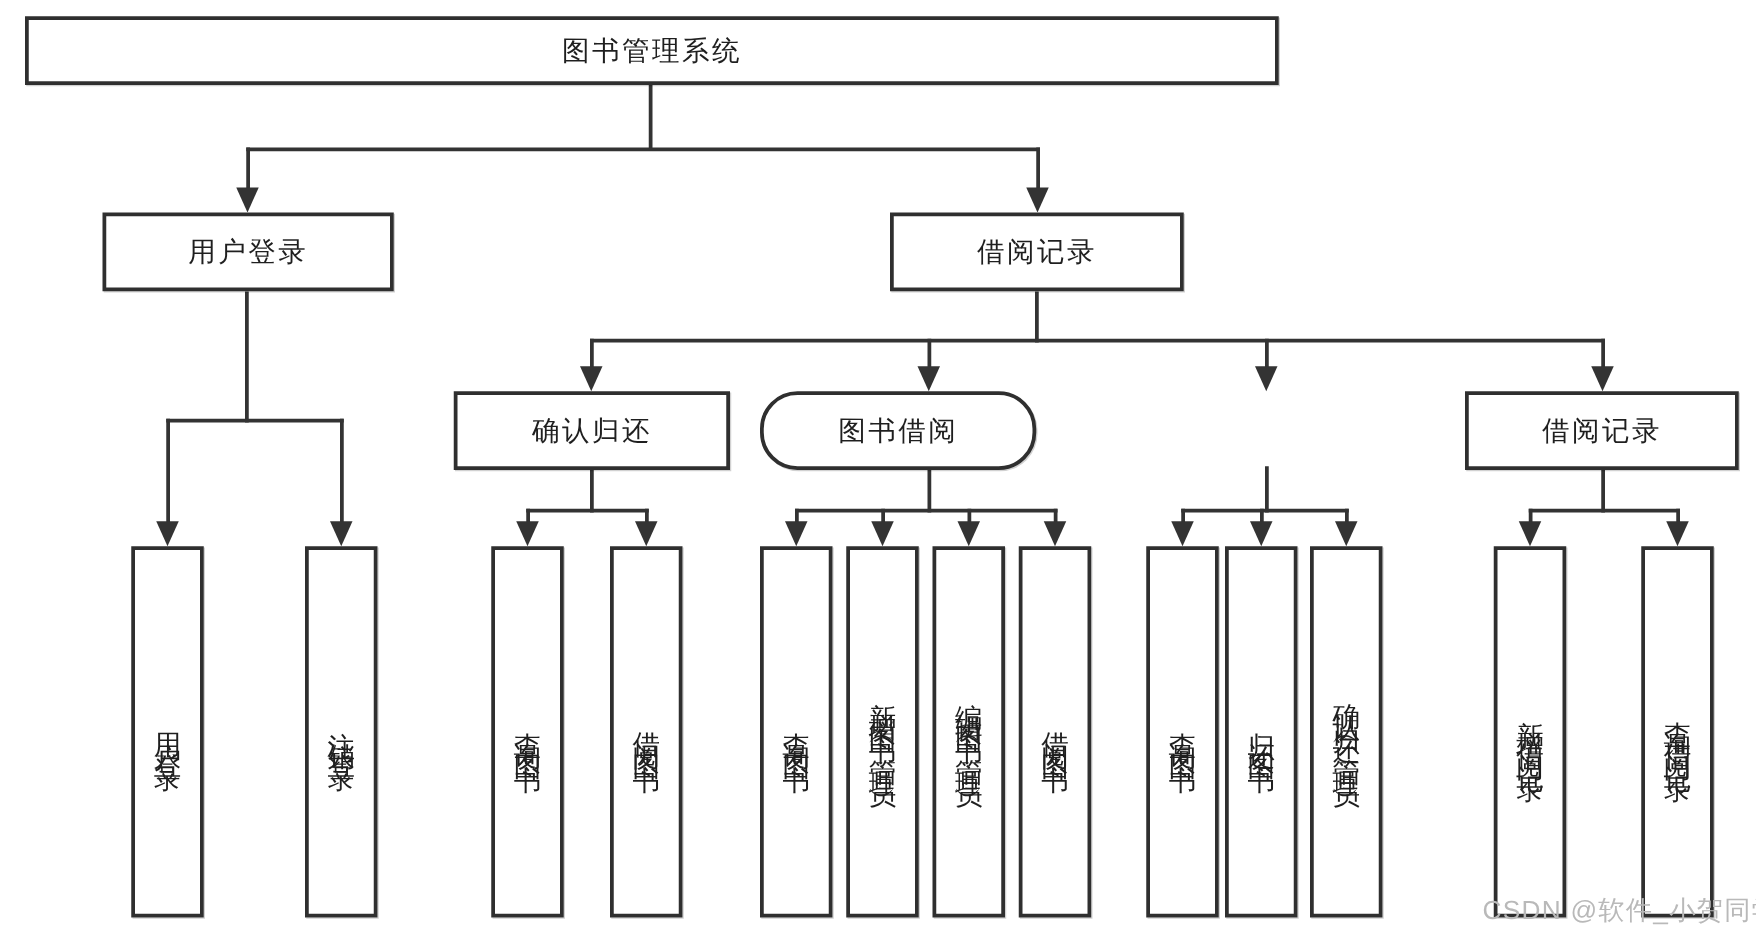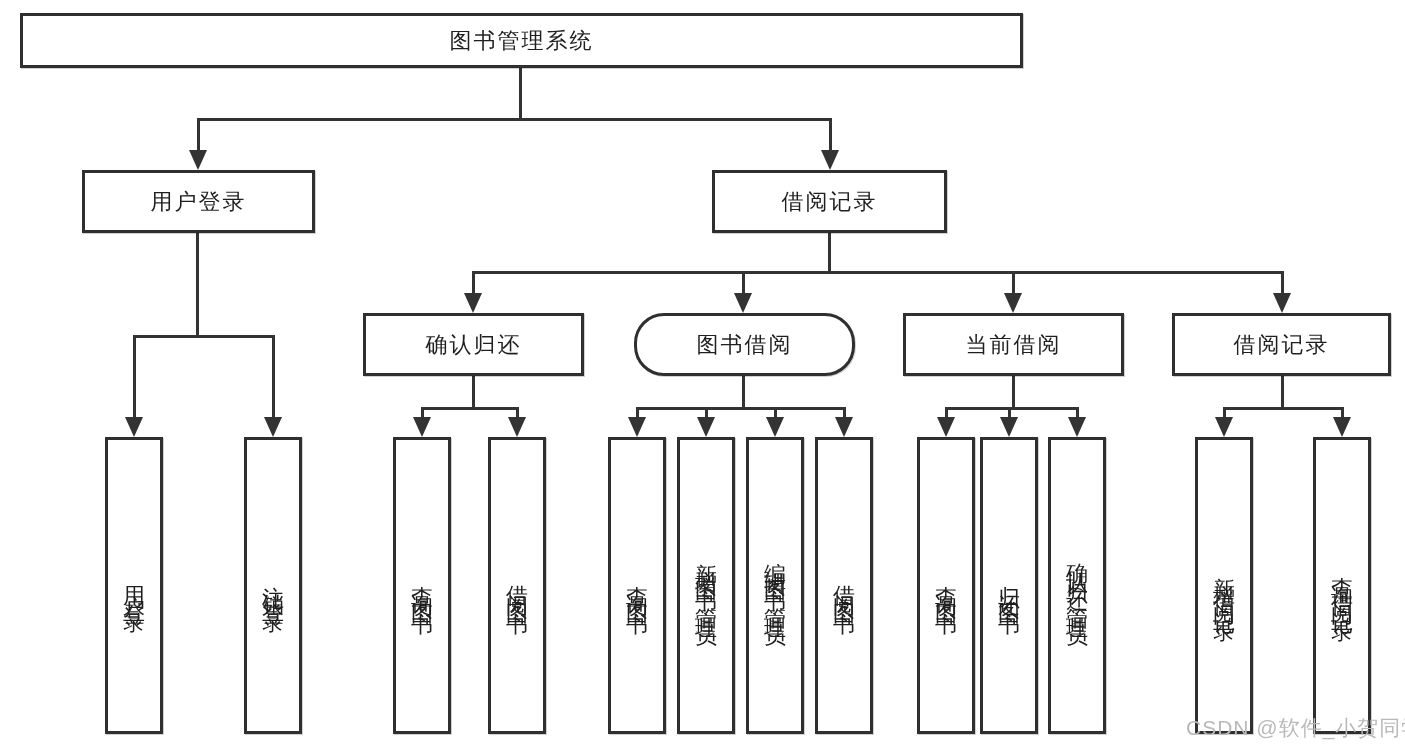--- a/index.html
+++ b/index.html
@@ -74,25 +74,22 @@
   <div class="node" style="left:82px;top:170px;width:233px;height:63px;">
     <span>用户登录</span>
   </div>
   <div class="node" style="left:712px;top:170px;width:235px;height:63px;">
     <span>借阅记录</span>
   </div>
 
   <div class="node" style="left:363px;top:313px;width:221px;height:63px;">
     <span>确认归还</span>
   </div>
-  <div class="node" style="left:634px;top:313px;width:221px;height:63px;border-radius:30px;">
+  <div class="node" style="left:608px;top:313px;width:221px;height:63px;border-radius:30px;">
     <span>图书借阅</span>
-  </div>
-  <div class="node" style="left:903px;top:313px;width:221px;height:63px;">
-    <span>当前借阅</span>
   </div>
   <div class="node" style="left:1172px;top:313px;width:219px;height:63px;">
     <span>借阅记录</span>
   </div>
 
   <div class="leaf" style="left:105px;">
     <span>用户登录</span>
   </div>
   <div class="leaf" style="left:244px;">
     <span>注销登录</span>

